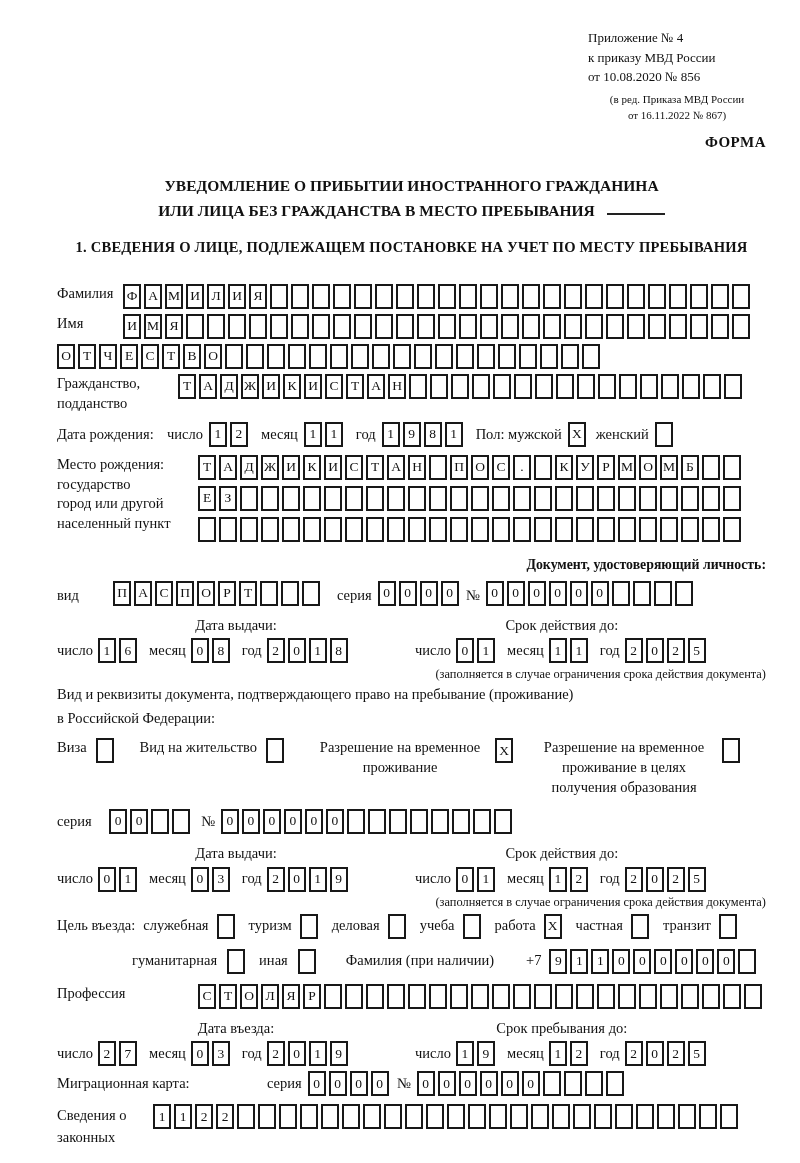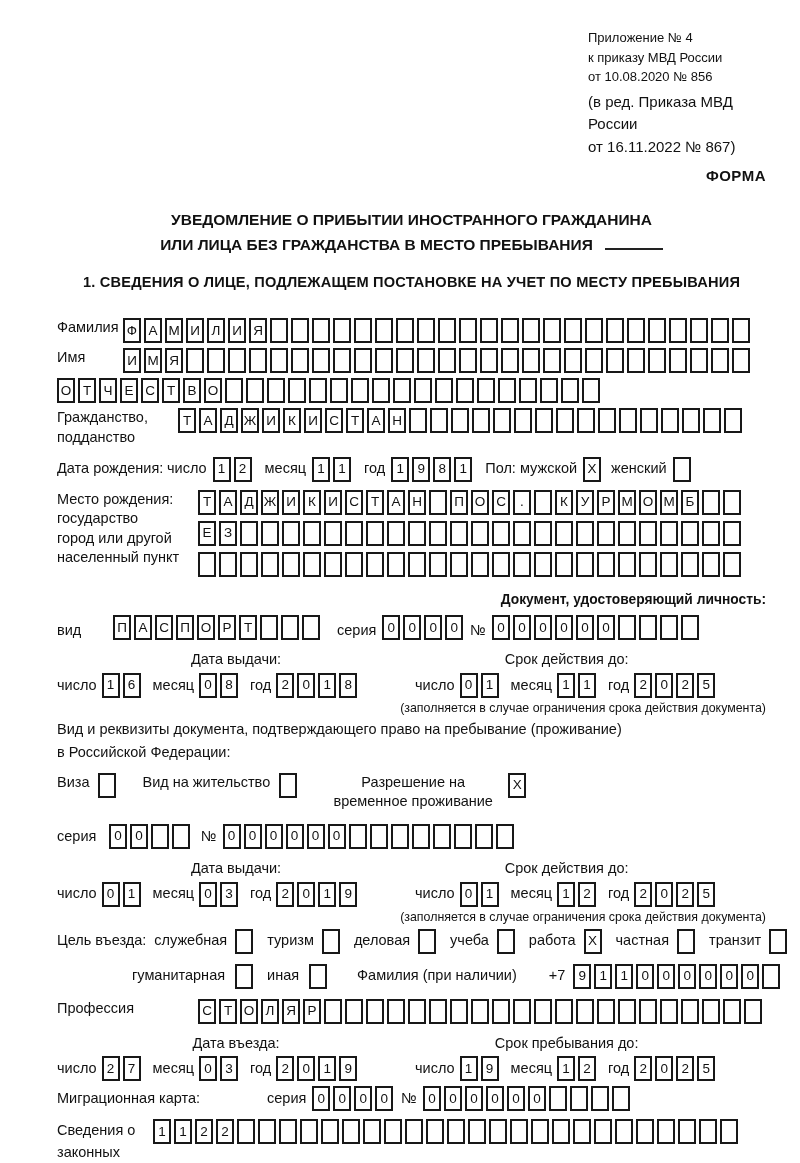--- a/index.html
+++ b/index.html
@@ -1,24 +1,24 @@
 <!DOCTYPE html>
 <html lang="ru"><head>
 <meta charset="utf-8">
 <style>
   html,body{margin:0;padding:0;background:#ffffff;}
   .page{
     width:800px;height:1163px;box-sizing:border-box;
     padding:28px 34px 10px 57px;overflow:hidden;background:#fff;
-    font-family:Liberation Sans, sans-serif;
+    font-family:Liberation Serif, serif;
     color:#111;font-size:14.5px;line-height:1.35;
   }
   
   .annex{margin-left:auto;width:178px;font-size:13px;line-height:1.5;}
-  .annex .sub{font-size:15px;}
+  .annex .sub{font-size:11px;text-align:center;}
   .annex .sub-first{margin-top:4px;}
   .forma{text-align:right;font-weight:bold;font-size:15px;margin-top:8px;letter-spacing:.5px;}
   .title{
     text-align:center;font-weight:bold;font-size:15.5px;line-height:1.55;margin-top:22px;
   }
   .blank-line{display:inline-block;width:58px;border-bottom:2px solid #222;height:1em;margin-left:12px;vertical-align:baseline;}
   .sec-heading{text-align:center;font-weight:bold;font-size:14.6px;margin-top:16px;letter-spacing:.2px;}
   
   .row{display:flex;align-items:flex-start;margin-top:5px;}
   .lbl{flex:none;}
@@ -454,20 +454,24 @@
       <span class="cell checkbox"></span>
     </span>
     <span class="opt gap1">
       <span class="olbl">Вид на жительство</span>
       <span class="cell checkbox"></span>
     </span>
     <span class="opt gap2">
       <span class="olbl center opt-w3">Разрешение на временное проживание</span>
       <span class="cell checkbox">X</span>
     </span>
+    <span class="opt gap3">
+      <span class="olbl center opt-w4">Разрешение на временное проживание в целях получения образования</span>
+      <span class="cell checkbox"></span>
+    </span>
   </div>
 
   <div class="row" style="margin-top:12px;align-items:center;">
     <span class="lbl" style="width:52px;">серия</span>
     <span class="cells">
         <span class="cell">0</span>
         <span class="cell">0</span>
         <span class="cell"></span>
         <span class="cell"></span>
       </span>

